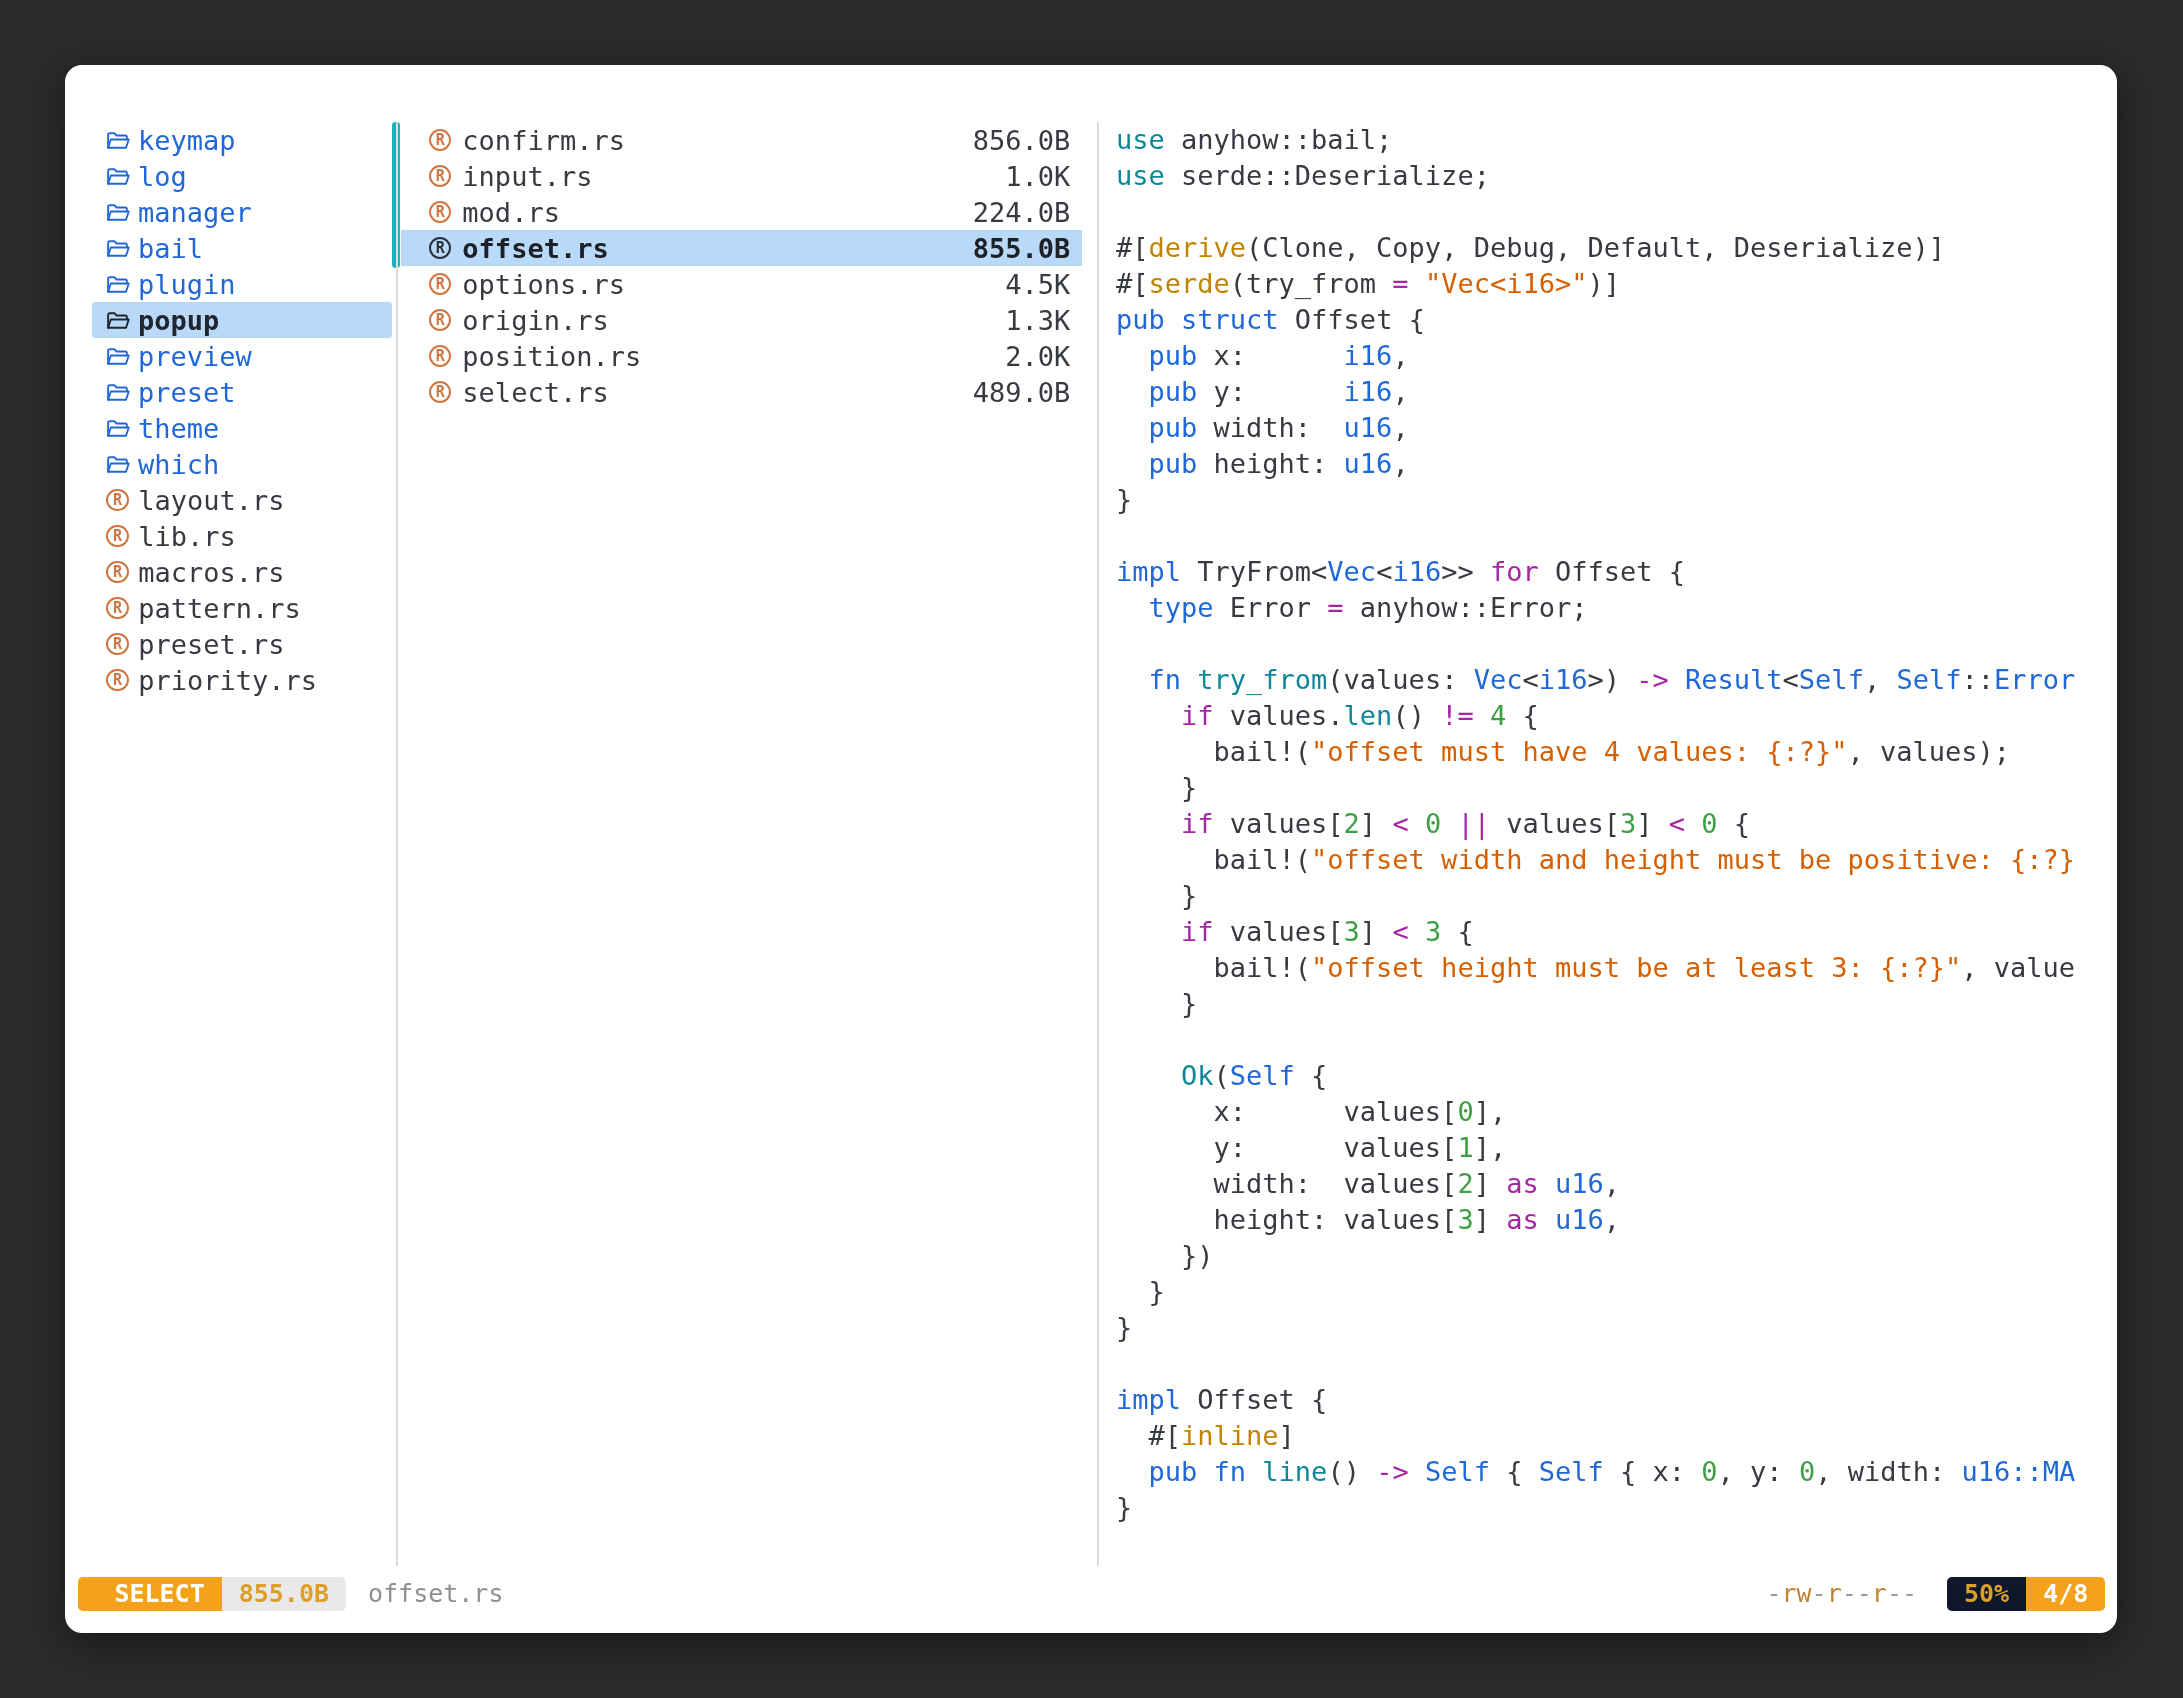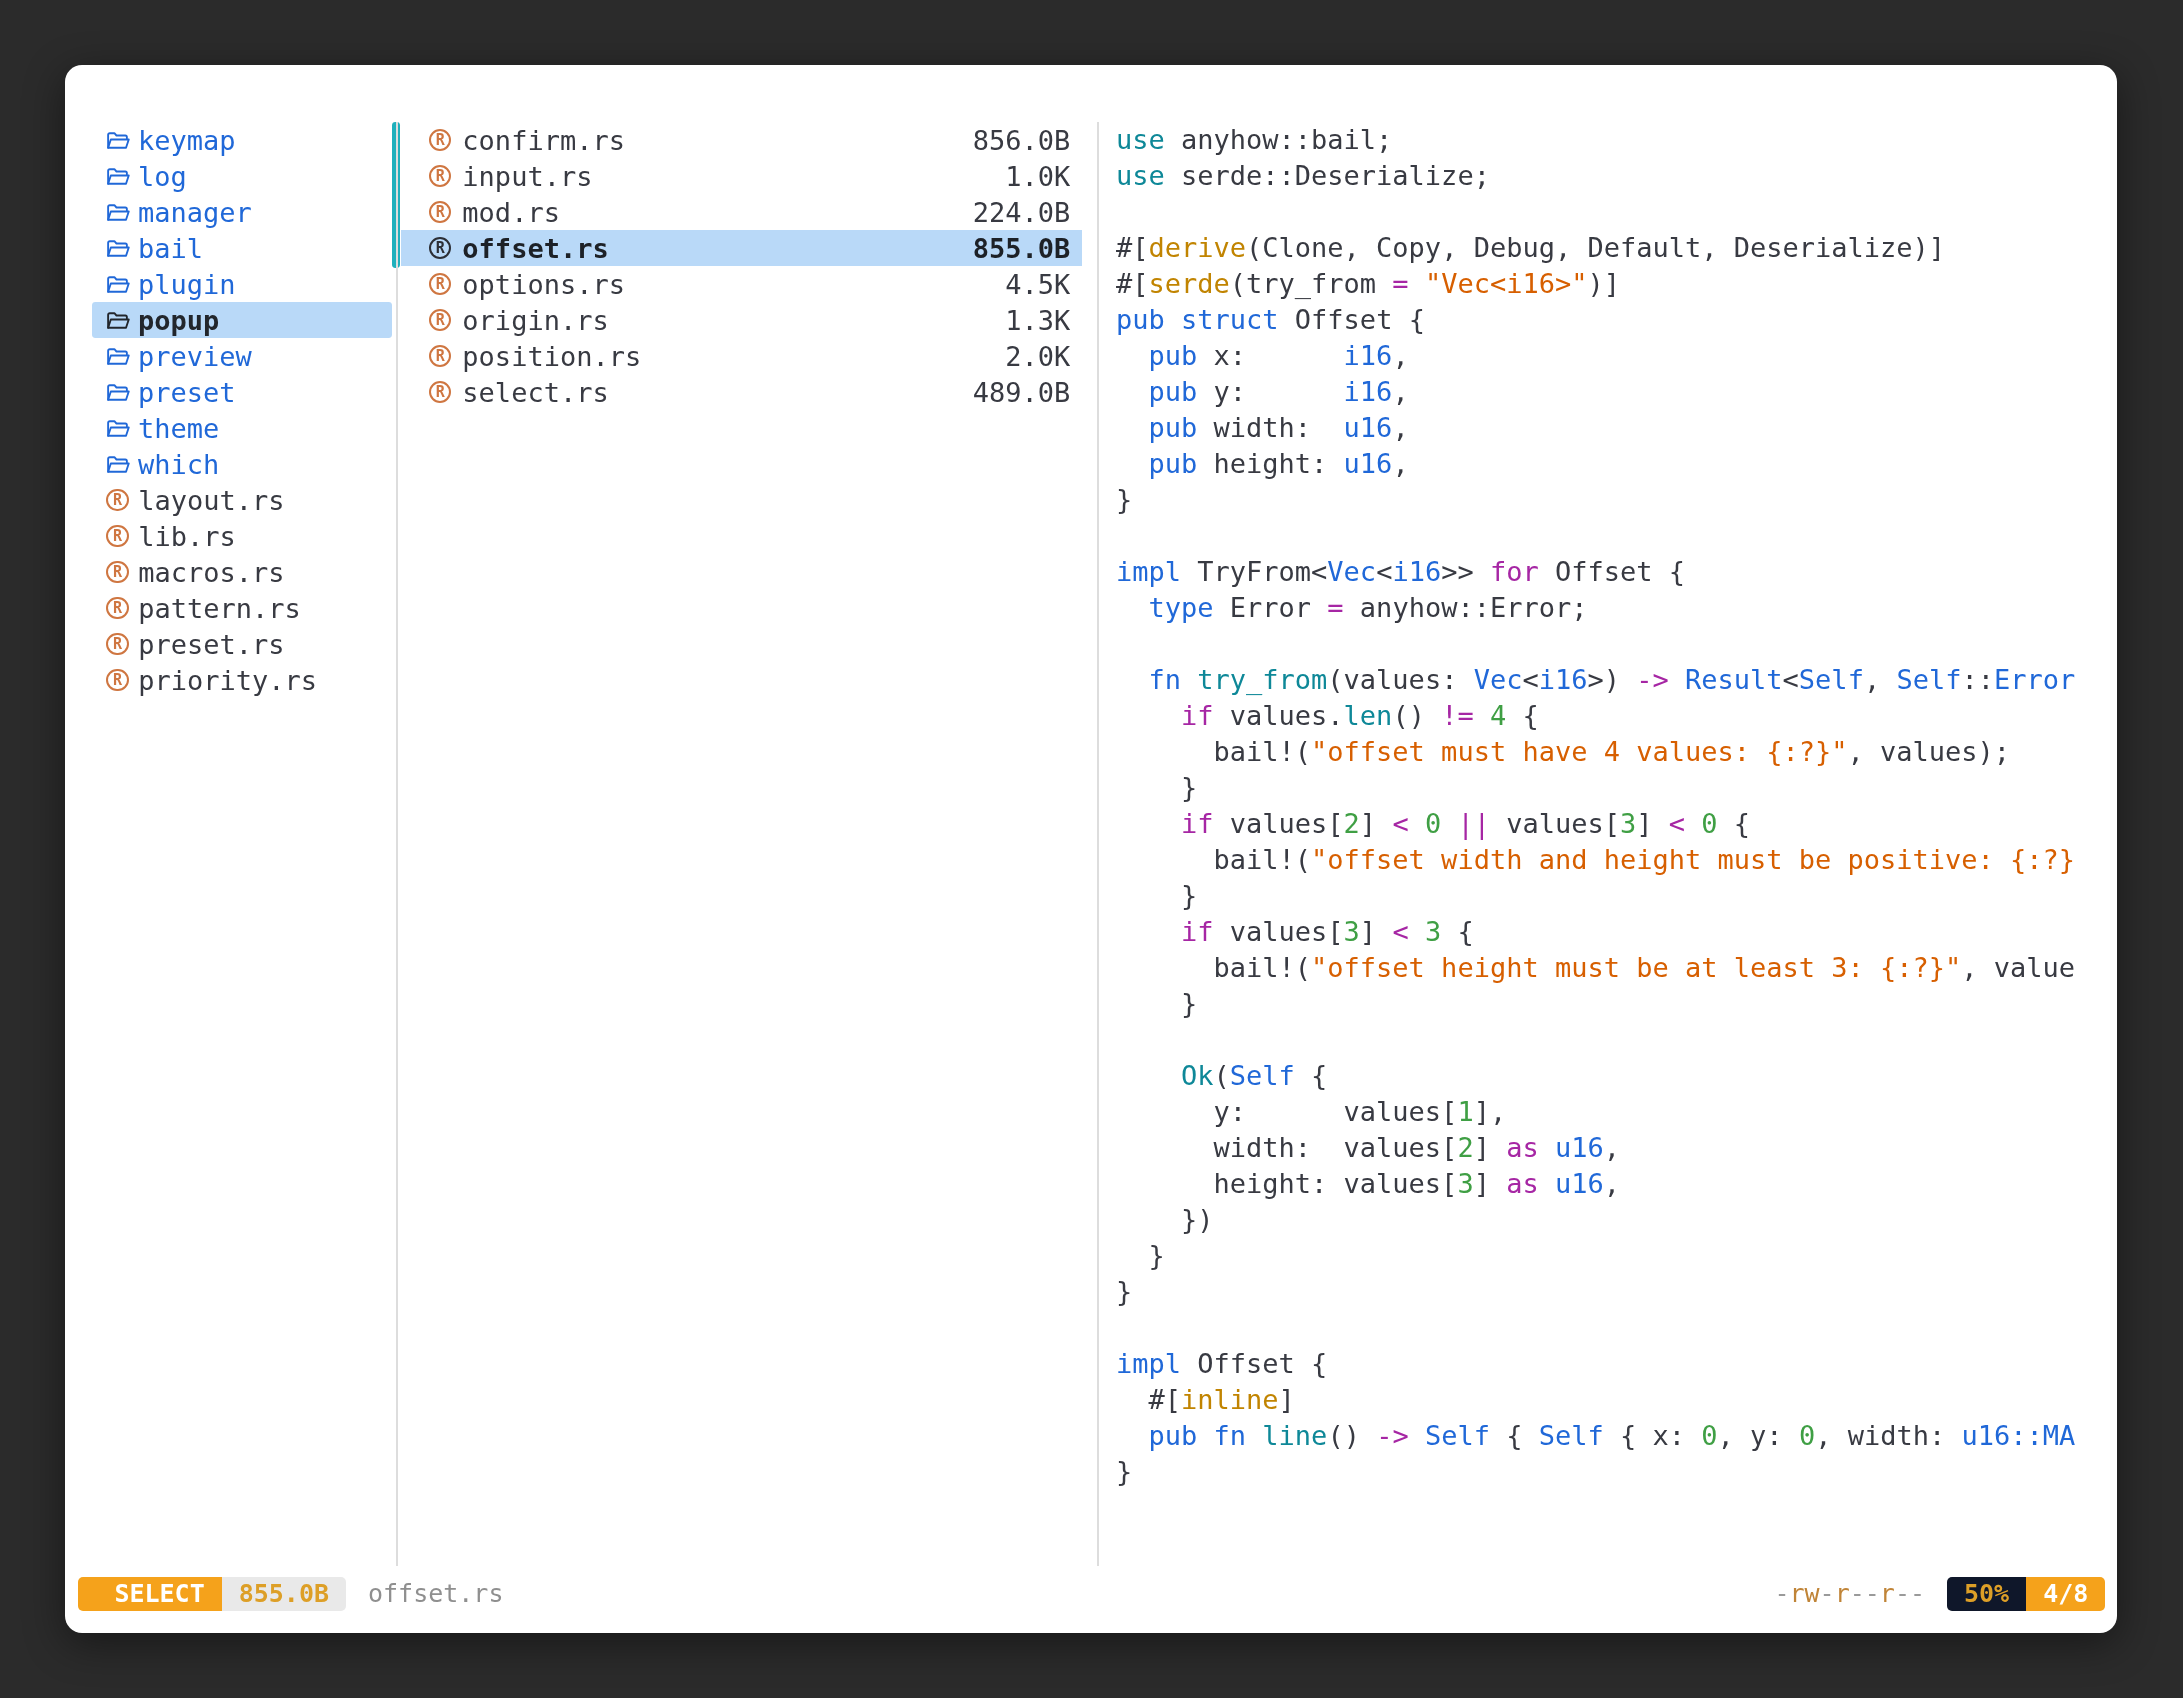--- a/index.html
+++ b/index.html
@@ -79,21 +79,21 @@
     display:flex; align-items:center; font-size:25px;
   }
   .badge {
     height:34px; display:inline-flex; align-items:center;
     padding:0 17px; font-weight:bold; white-space:pre;
   }
   .badge.mode { background:#f5a21b; color:#ffffff; border-radius:5px 0 0 5px;padding-left:36px; }
   .badge.size { background:#e9e9e9; color:#dd9f27; border-radius:0 5px 5px 0; }
   .fname { color:#8f8f8f; margin-left:22px; }
   .spacer { flex:1; }
-  .perms { white-space:pre; margin-right:22px; }
+  .perms { white-space:pre; margin-right:30px; }
   .perm-dash { color:#9a9a9a; }
   .perm-ch { color:#c08437; }
   .badge.pct { background:#0f172a; color:#dd9f27; border-radius:5px 0 0 5px; }
   .badge.pos { background:#f5a21b; color:#ffffff; border-radius:0 5px 5px 0; }
 </style>
 </head>
 <body>
 
 <div class="window">
 
@@ -283,20 +283,21 @@
       <div class="code-line"><span class="t-fg">      bail!(</span><span class="t-st">"offset must have 4 values: {:?}"</span><span class="t-fg">, values);</span></div>
       <div class="code-line"><span class="t-fg">    }</span></div>
       <div class="code-line"><span class="t-fg">    </span><span class="t-pu">if</span><span class="t-fg"> values[</span><span class="t-gr">2</span><span class="t-fg">] </span><span class="t-pu">&lt;</span><span class="t-fg"> </span><span class="t-gr">0</span><span class="t-fg"> </span><span class="t-pu">||</span><span class="t-fg"> values[</span><span class="t-gr">3</span><span class="t-fg">] </span><span class="t-pu">&lt;</span><span class="t-fg"> </span><span class="t-gr">0</span><span class="t-fg"> {</span></div>
       <div class="code-line"><span class="t-fg">      bail!(</span><span class="t-st">"offset width and height must be positive: {:?}</span></div>
       <div class="code-line"><span class="t-fg">    }</span></div>
       <div class="code-line"><span class="t-fg">    </span><span class="t-pu">if</span><span class="t-fg"> values[</span><span class="t-gr">3</span><span class="t-fg">] </span><span class="t-pu">&lt;</span><span class="t-fg"> </span><span class="t-gr">3</span><span class="t-fg"> {</span></div>
       <div class="code-line"><span class="t-fg">      bail!(</span><span class="t-st">"offset height must be at least 3: {:?}"</span><span class="t-fg">, value</span></div>
       <div class="code-line"><span class="t-fg">    }</span></div>
       <div class="code-line"></div>
       <div class="code-line"><span class="t-fg">    </span><span class="t-cy">Ok</span><span class="t-fg">(</span><span class="t-bl">Self</span><span class="t-fg"> {</span></div>
+      <div class="code-line"><span class="t-fg">      x:      values[</span><span class="t-gr">0</span><span class="t-fg">],</span></div>
       <div class="code-line"><span class="t-fg">      y:      values[</span><span class="t-gr">1</span><span class="t-fg">],</span></div>
       <div class="code-line"><span class="t-fg">      width:  values[</span><span class="t-gr">2</span><span class="t-fg">] </span><span class="t-pu">as</span><span class="t-fg"> </span><span class="t-bl">u16</span><span class="t-fg">,</span></div>
       <div class="code-line"><span class="t-fg">      height: values[</span><span class="t-gr">3</span><span class="t-fg">] </span><span class="t-pu">as</span><span class="t-fg"> </span><span class="t-bl">u16</span><span class="t-fg">,</span></div>
       <div class="code-line"><span class="t-fg">    })</span></div>
       <div class="code-line"><span class="t-fg">  }</span></div>
       <div class="code-line"><span class="t-fg">}</span></div>
       <div class="code-line"></div>
       <div class="code-line"><span class="t-bl">impl</span><span class="t-fg"> Offset {</span></div>
       <div class="code-line"><span class="t-fg">  #[</span><span class="t-or">inline</span><span class="t-fg">]</span></div>
       <div class="code-line"><span class="t-fg">  </span><span class="t-bl">pub</span><span class="t-fg"> </span><span class="t-bl">fn</span><span class="t-fg"> </span><span class="t-cy">line</span><span class="t-fg">() </span><span class="t-pu">-&gt;</span><span class="t-fg"> </span><span class="t-bl">Self</span><span class="t-fg"> { </span><span class="t-bl">Self</span><span class="t-fg"> { x: </span><span class="t-gr">0</span><span class="t-fg">, y: </span><span class="t-gr">0</span><span class="t-fg">, width: </span><span class="t-bl">u16::MA</span></div>

